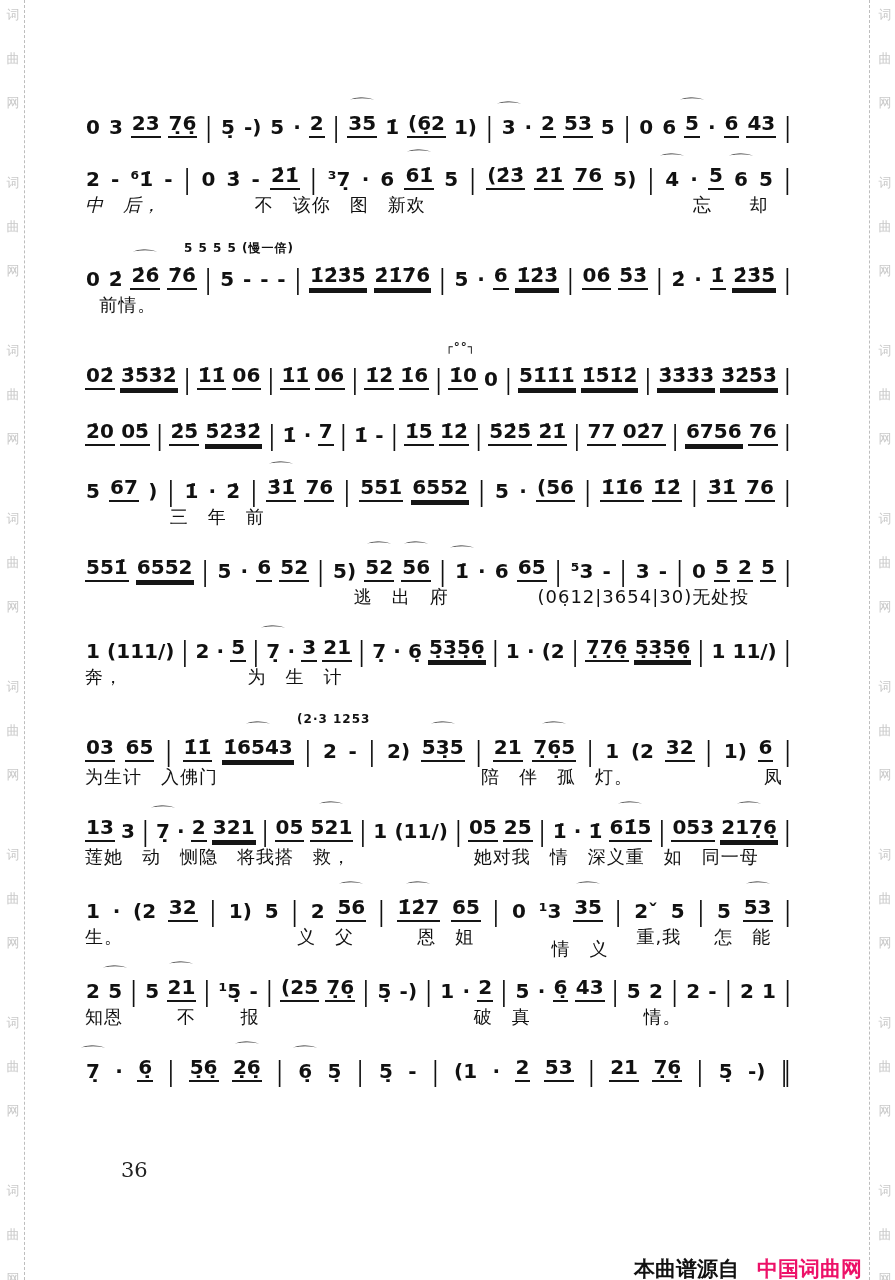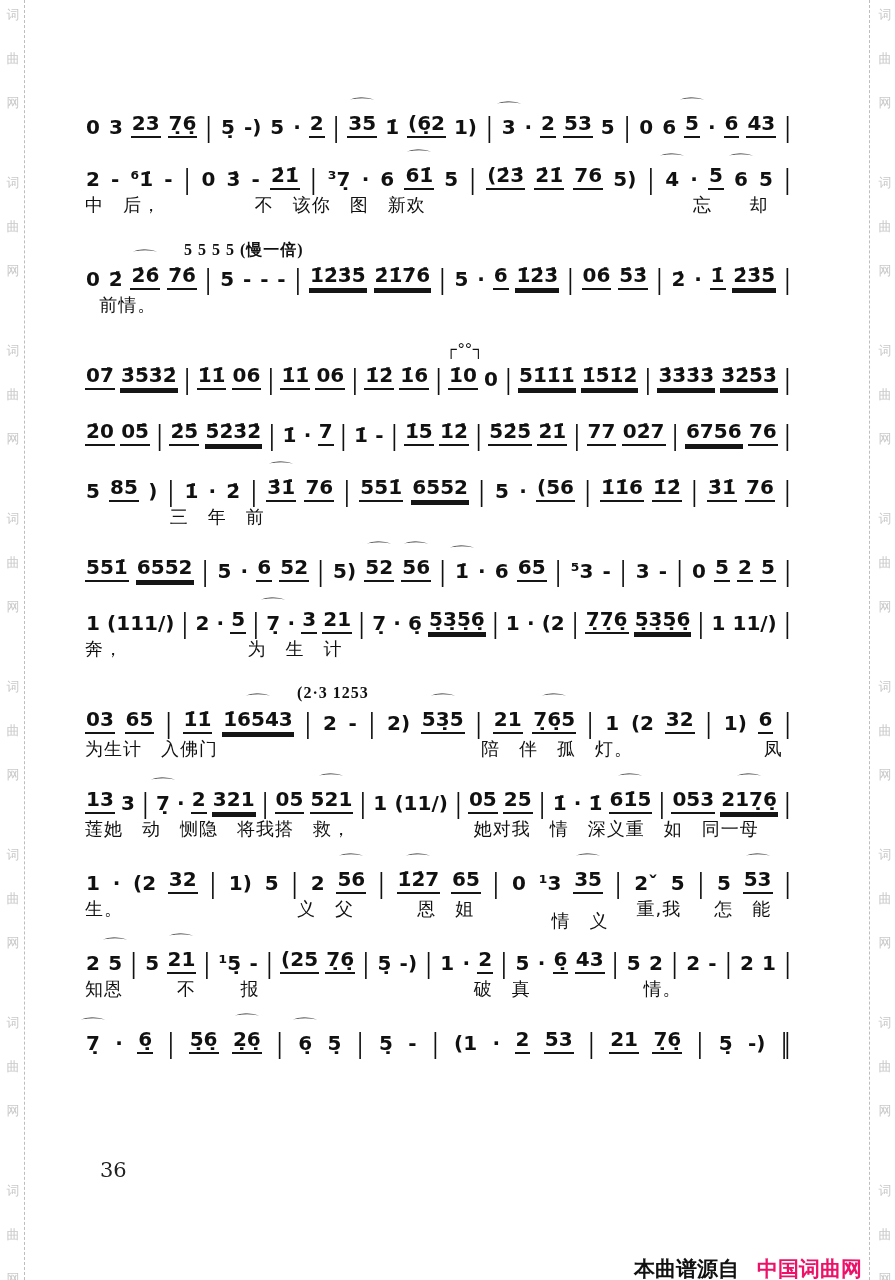--- a/index.html
+++ b/index.html
@@ -14,34 +14,34 @@
   #dash-right{left:869px;}
   .wm{position:absolute;top:6px;width:20px;color:#c9c9c9;font-size:13px;text-align:center;}
   #wm-left{left:3px;}
   #wm-right{left:875px;}
   .wm-group{margin-bottom:36px;}
   .wm-group span{display:block;height:44px;}
   
   #score{position:absolute;left:85px;top:108px;width:707px;}
   .system{margin-bottom:22px;}
   .system.compact{margin-bottom:26px;}
-  .ann-row{position:relative;height:20px;font-weight:bold;font-size:16px;font-family:Liberation Serif, serif;}
+  .ann-row{position:relative;height:20px;font-weight:bold;font-size:12px;}
   .ann-row span{position:absolute;white-space:pre;letter-spacing:1px;}
   .notes-row{display:flex;justify-content:space-between;align-items:flex-end;
     font-weight:bold;font-size:20px;height:30px;position:relative;}
   .tok{position:relative;line-height:1.1;white-space:pre;padding:0 1px;}
   .u1{border-bottom:2px solid #151515;padding-bottom:2px;}
   .u2{border-bottom:2px solid #151515;box-shadow:0 3px 0 #151515;padding-bottom:2px;}
   .bar{font-weight:400;transform:scaleY(1.35);}
   .slur{position:absolute;left:50%;top:-15px;transform:translateX(-50%) scaleX(2.2);
     font-style:normal;font-weight:400;font-size:13px;color:#222;}
   .lyric-row{position:relative;height:25px;margin-top:3px;font-size:18px;}
   .lyric-row span{position:absolute;white-space:pre;letter-spacing:1px;}
   
-  #page-num{position:absolute;left:100px;top:1158px;font-family:"DejaVu Serif",serif;
+  #page-num{position:absolute;left:121px;top:1158px;font-family:"DejaVu Serif",serif;
     font-size:21px;color:#222;}
   #footer{position:absolute;right:33px;top:1231px;font-size:21px;font-weight:bold;white-space:pre;}
   #footer .brand{margin-left:18px;}
 </style>
 </head>
 <body>
 
 <div id="dash-left" class="dash"></div>
 <div id="dash-right" class="dash"></div>
 <div id="wm-left" class="wm">
@@ -187,21 +187,21 @@
         <span class="tok">5)</span>
         <span class="tok bar">|</span>
         <span class="tok">4<i class="slur">⌒</i></span>
         <span class="tok">·</span>
         <span class="tok u1">5</span>
         <span class="tok">6<i class="slur">⌒</i></span>
         <span class="tok">5</span>
         <span class="tok bar">|</span>
       </div>
       <div class="lyric-row">
-        <span style="left: 0%;">中　后，</span>
+        <span style="left: 0%; font-style: italic;">中　后，</span>
         <span style="left: 24%;">不　该你　图　新欢</span>
         <span style="left: 86%;">忘</span>
         <span style="left: 94%;">却</span>
       </div>
     </section>
     <section class="system">
       <div class="ann-row">
         <span style="left: 14%;">5 5 5 5 (慢一倍)</span>
       </div>
       <div class="notes-row">
@@ -234,21 +234,21 @@
       </div>
       <div class="lyric-row">
         <span style="left: 2%;">前情。</span>
       </div>
     </section>
     <section class="system compact">
       <div class="ann-row">
         <span style="left: 51%;">┌°°┐</span>
       </div>
       <div class="notes-row">
-        <span class="tok u1">07̇</span>
+        <span class="tok u1">02̇</span>
         <span class="tok u2">3̇5̇3̇2̇</span>
         <span class="tok bar">|</span>
         <span class="tok u1">1̇1̇</span>
         <span class="tok u1">06</span>
         <span class="tok bar">|</span>
         <span class="tok u1">1̇1̇</span>
         <span class="tok u1">06</span>
         <span class="tok bar">|</span>
         <span class="tok u1">1̇2̇</span>
         <span class="tok u1">1̇6</span>
@@ -289,21 +289,21 @@
         <span class="tok u1">02̇7</span>
         <span class="tok bar">|</span>
         <span class="tok u2">6756</span>
         <span class="tok u1">76</span>
         <span class="tok bar">|</span>
       </div>
     </section>
     <section class="system">
       <div class="notes-row">
         <span class="tok">5</span>
-        <span class="tok u1">85</span>
+        <span class="tok u1">67</span>
         <span class="tok">)</span>
         <span class="tok bar">|</span>
         <span class="tok">1̇</span>
         <span class="tok">·</span>
         <span class="tok">2̇</span>
         <span class="tok bar">|</span>
         <span class="tok u1">3̇1̇<i class="slur">⌒</i></span>
         <span class="tok u1">76</span>
         <span class="tok bar">|</span>
         <span class="tok u1">551̇</span>
@@ -347,20 +347,24 @@
         <span class="tok">-</span>
         <span class="tok bar">|</span>
         <span class="tok">3</span>
         <span class="tok">-</span>
         <span class="tok bar">|</span>
         <span class="tok">0</span>
         <span class="tok u1">5</span>
         <span class="tok u1">2</span>
         <span class="tok u1">5</span>
         <span class="tok bar">|</span>
+      </div>
+      <div class="lyric-row">
+        <span style="left: 38%;">逃　出　府</span>
+        <span style="left: 64%;">(06̣12|3654|30)无处投</span>
       </div>
     </section>
     <section class="system">
       <div class="notes-row">
         <span class="tok">1</span>
         <span class="tok">(111/)</span>
         <span class="tok bar">|</span>
         <span class="tok">2</span>
         <span class="tok">·</span>
         <span class="tok u1">5</span>

